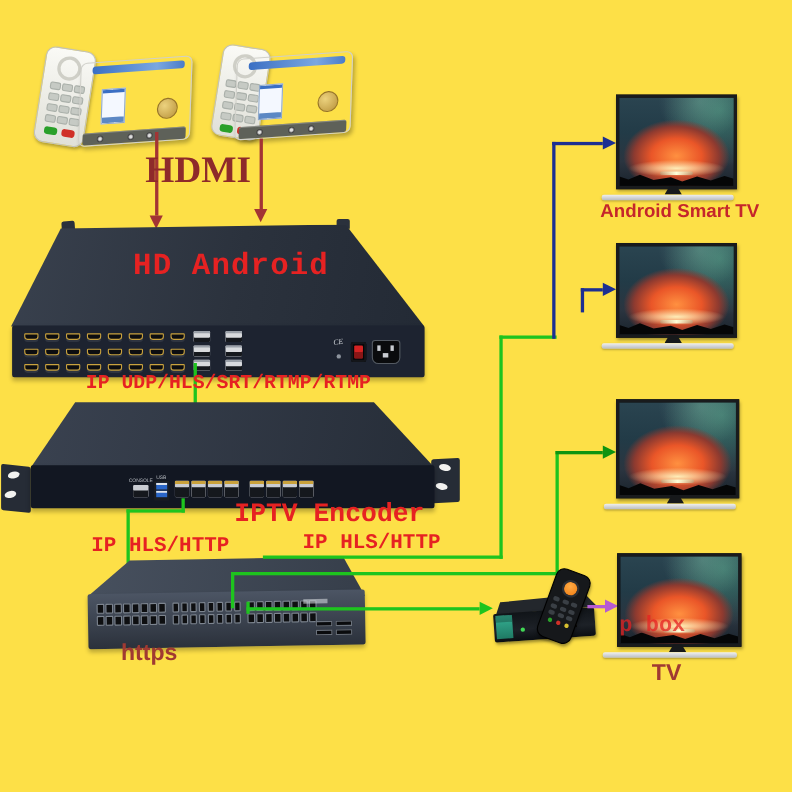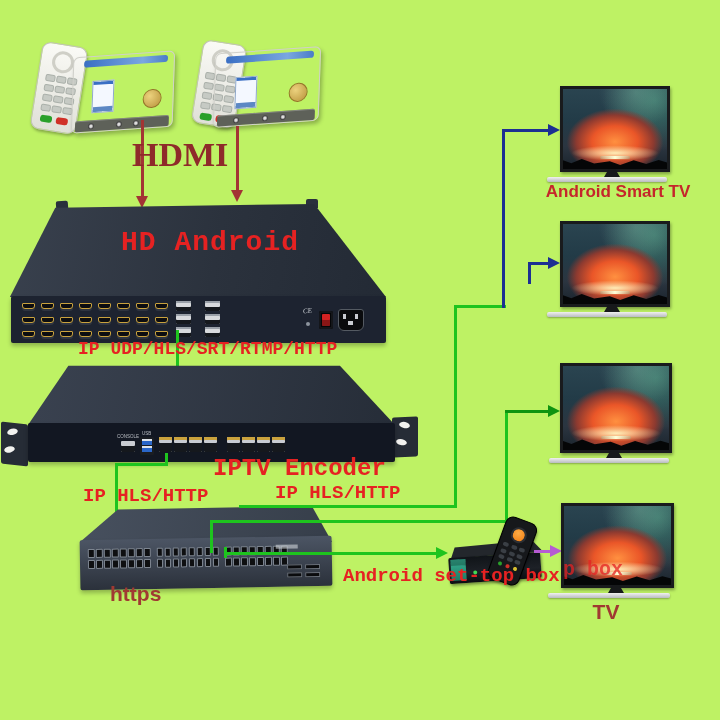--- a/index.html
+++ b/index.html
@@ -1,16 +1,16 @@
 <!DOCTYPE html>
 <html style="--red_text: #e62222; --maroon_text: #8e2a2a; --brick_text: #a03a32; --smarttv_label: #c5262b; --green_line: #1ec41e; --dark_green_line: #0f9410; --navy_line: #1c2f92; --purple_line: #b65bd2; --red_arrow: #a33434;"><head>
 <meta charset="utf-8">
 <style>
   html,body{margin:0;padding:0;background:#ffffff;}
-  #stage{position:relative;width:720px;height:720px;background:#bef264;overflow:hidden;
+  #stage{position:relative;width:720px;height:720px;background:#fde047;overflow:hidden;
          font-family:"Liberation Sans",sans-serif;}
   
   .redmono{position:absolute;font-family:"Liberation Mono","DejaVu Sans Mono",monospace;
            font-weight:bold;color:var(--red_text);white-space:nowrap;line-height:1.05;}
   .serifmaroon{position:absolute;font-family:"Liberation Serif","DejaVu Serif",serif;
            font-weight:bold;color:var(--maroon_text);white-space:nowrap;}
   .sansred{position:absolute;font-family:"Liberation Sans",sans-serif;font-weight:bold;
            white-space:nowrap;}
   
   .seg{position:absolute;}
@@ -243,21 +243,21 @@
       <i style="left:16px;top:4px;width:3px;height:5px;"></i>
       <i style="left:9px;top:11px;width:5px;height:4px;"></i>
     </div>
   </div>
   <div class="redmono" style="left:105px;top:228px;width:210px;text-align:center;font-size:28px;letter-spacing:1px;">HD Android</div>
 
   <div>
     <div class="seg green" style="left:176px;top:330px;width:3px;height:98px;"></div>
     <div class="ah ah-down" style="left:171px;top:428px;color:var(--green_line);"></div>
   </div>
-  <div class="redmono" style="left:78px;top:340px;font-size:18px;">IP UDP/HLS/SRT/RTMP/HTTP</div>
+  <div class="redmono" style="left:78px;top:340px;font-size:18px;">IP UDP/HLS/SRT/RTMP/RTMP</div>
 
   <div class="ear" style="left:1px;top:423px;width:27px;height:42px;transform:skewY(6deg);">
     <div class="hole" style="left:6px;top:6px;transform:rotate(-20deg);"></div>
     <div class="hole" style="left:3px;top:24px;transform:rotate(-20deg);"></div>
   </div>
   <div class="ear" style="left:392px;top:417px;width:26px;height:40px;transform:skewY(-3deg);">
     <div class="hole" style="left:7px;top:5px;transform:rotate(15deg);"></div>
     <div class="hole" style="left:4px;top:22px;transform:rotate(15deg);"></div>
   </div>
   <div class="rack-top" style="left:28px;top:362px;width:367px;height:63px;
@@ -412,21 +412,20 @@
         <span class="akey"></span>
         <span class="akey"></span>
         <span class="akey"></span>
       </div>
     <div class="dots">
       <b style="background:#2aa02a;"></b>
         <b style="background:#d03028;"></b>
         <b style="background:#d8c030;"></b>
     </div>
   </div>
-  <div class="redmono" style="left:343px;top:567px;font-size:19px;">Android set-top box</div>
 
   <div>
     <div class="seg purple" style="left:534px;top:550px;width:17px;height:3px;"></div>
     <div class="ah ah-right" style="left:550px;top:545px;color:var(--purple_line);"></div>
   </div>
 
   <div class="tv" style="left:560px;top:86px;width:104px;height:80px;">
     <div class="tv-screen">
         <div class="horizon"></div>
       </div>

